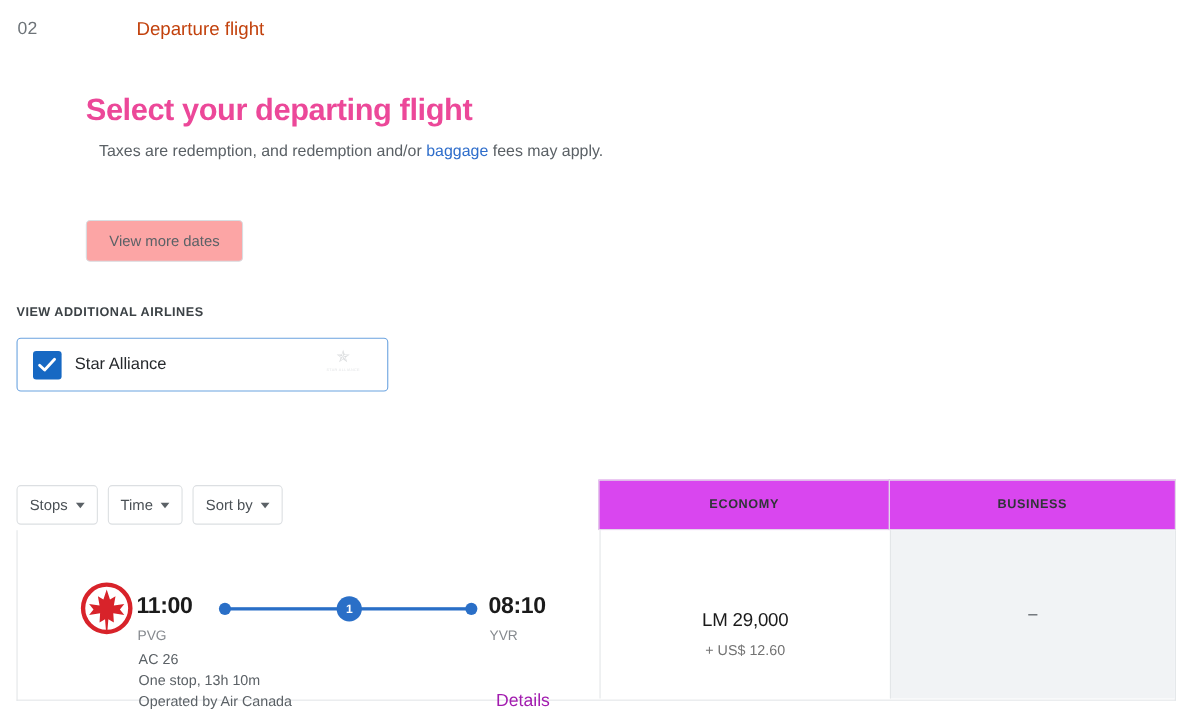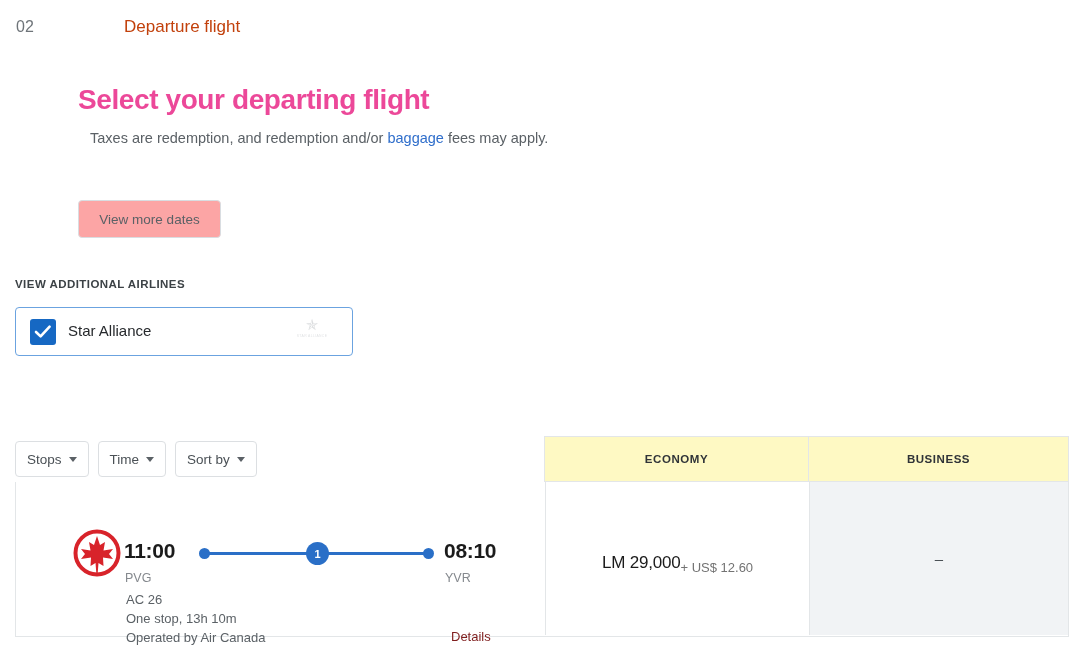--- a/index.html
+++ b/index.html
@@ -80,21 +80,21 @@
   .table {
     position: absolute; left: 15px; top: 436px;
     width: 1054px; height: 201px;
   }
   .thead { position: absolute; left: 0; top: 0; width: 1054px; height: 46px; }
   .th {
     position: absolute; top: 0; height: 46px;
     border: 1px solid #e3e6e8;
     display: flex; align-items: center; justify-content: center;
     font-size: 11.5px; font-weight: bold; color: #303438;
-    letter-spacing: .55px; background: #fef9c3;
+    letter-spacing: .55px; background: #d946ef;
   }
   .th-economy  { left: 529px; width: 265px; }
   .th-business { left: 793px; width: 261px; }
 
   .filters { position: absolute; left: 0; top: 5px; display: flex; gap: 9px; }
   .filter-btn {
     height: 36px; padding: 0 11px;
     background: #fff; border: 1px solid #dcdfe2; border-radius: 4px;
     display: flex; align-items: center; gap: 7px;
     font-family: "Liberation Sans", sans-serif;
@@ -145,26 +145,26 @@
     position: absolute; left: 112px; top: 0;
     width: 23px; height: 23px; border-radius: 50%;
     background: #2a6fc7; color: #fff; font-size: 11px; font-weight: bold;
     display: flex; align-items: center; justify-content: center;
   }
 
   .meta { position: absolute; left: 110px; top: 108px; }
   .meta div { font-size: 13px; color: #5b6166; line-height: 19px; }
   .details-link {
     position: absolute; left: 435px; top: 147px;
-    font-size: 13px; color: #7f1d1d; text-decoration: none; cursor: pointer;
+    font-size: 16px; color: #a21caf; text-decoration: none; cursor: pointer;
   }
 
   .price-wrap {
-    position: absolute; left: 0; top: 4px; width: 100%; height: 100%;
-    display: flex; flex-direction: row; align-items: center; justify-content: center;
+    position: absolute; left: 0; top: 17px; width: 100%; height: 100%;
+    display: flex; flex-direction: column; align-items: center; justify-content: center;
   }
   .price-main { font-size: 17px; color: #1b1b1b; letter-spacing: -.2px; }
   .price-tax  { font-size: 13px; color: #737373; margin-top: 9px; }
   .unavailable {
     position: absolute; left: 0; top: 0; width: 100%; height: 100%;
     display: flex; align-items: center; justify-content: center;
     font-size: 15px; color: #4a5055;
   }
 </style>
 </head>

